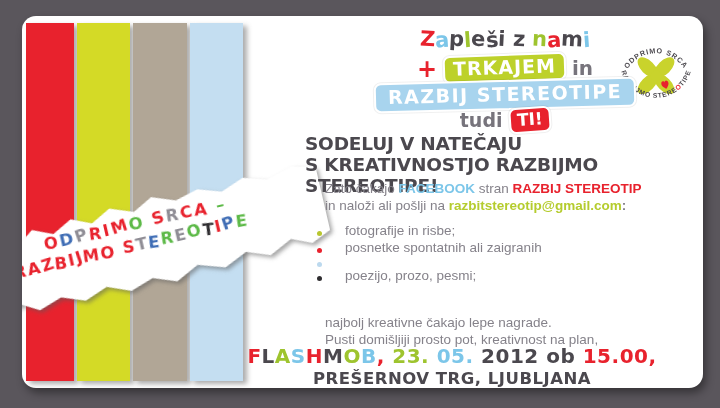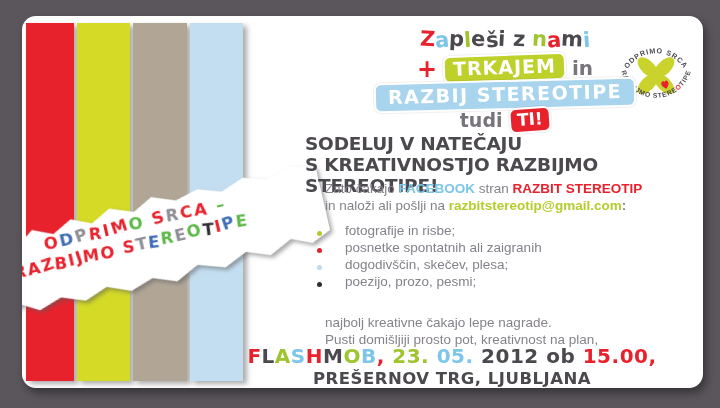--- a/index.html
+++ b/index.html
@@ -116,36 +116,35 @@
       <span>tudi</span>
       <span class="box ti" style="background: rgb(232, 34, 45);">TI!</span>
     </div>
 
     <div class="heading">
       <div>SODELUJ V NATEČAJU</div>
       <div>S KREATIVNOSTJO RAZBIJMO STEREOTIPE!</div>
     </div>
 
     <div class="invite">
-      <div><span>Zato čakajo </span><b style="color:#7cc6e9">FACEBOOK</b><span> stran </span><b style="color:#e8222d">RAZBIT STEREOTIP</b></div>
+      <div><span>Zato čakajo </span><b style="color:#7cc6e9">FACEBOOK</b><span> stran </span><b style="color:#e8222d">RAZBIJ STEREOTIP</b></div>
       <div><span>in naloži ali pošlji na </span><b style="color:#b5cc2e">razbitstereotip@gmail.com</b><b>:</b></div>
     </div>
 
     <div class="bullets">
         <div class="brow">
           <span class="bdot" style="background: rgb(184, 198, 47);"></span>
           <span>fotografije in risbe;</span>
         </div>
         <div class="brow">
           <span class="bdot" style="background: rgb(232, 34, 45);"></span>
           <span>posnetke spontatnih ali zaigranih</span>
         </div>
         <div class="brow">
           <span class="bdot" style="background: rgb(188, 217, 238);"></span>
-          <span>dogodivščin, skečev, plesa;</span>
         </div>
         <div class="brow">
           <span class="bdot" style="background: rgb(47, 45, 48);"></span>
           <span>poezijo, prozo, pesmi;</span>
         </div>
       </div>
 
     <div class="outro">
       <div>najbolj kreativne čakajo lepe nagrade.</div>
       <div>Pusti domišljiji prosto pot, kreativnost na plan,</div>

